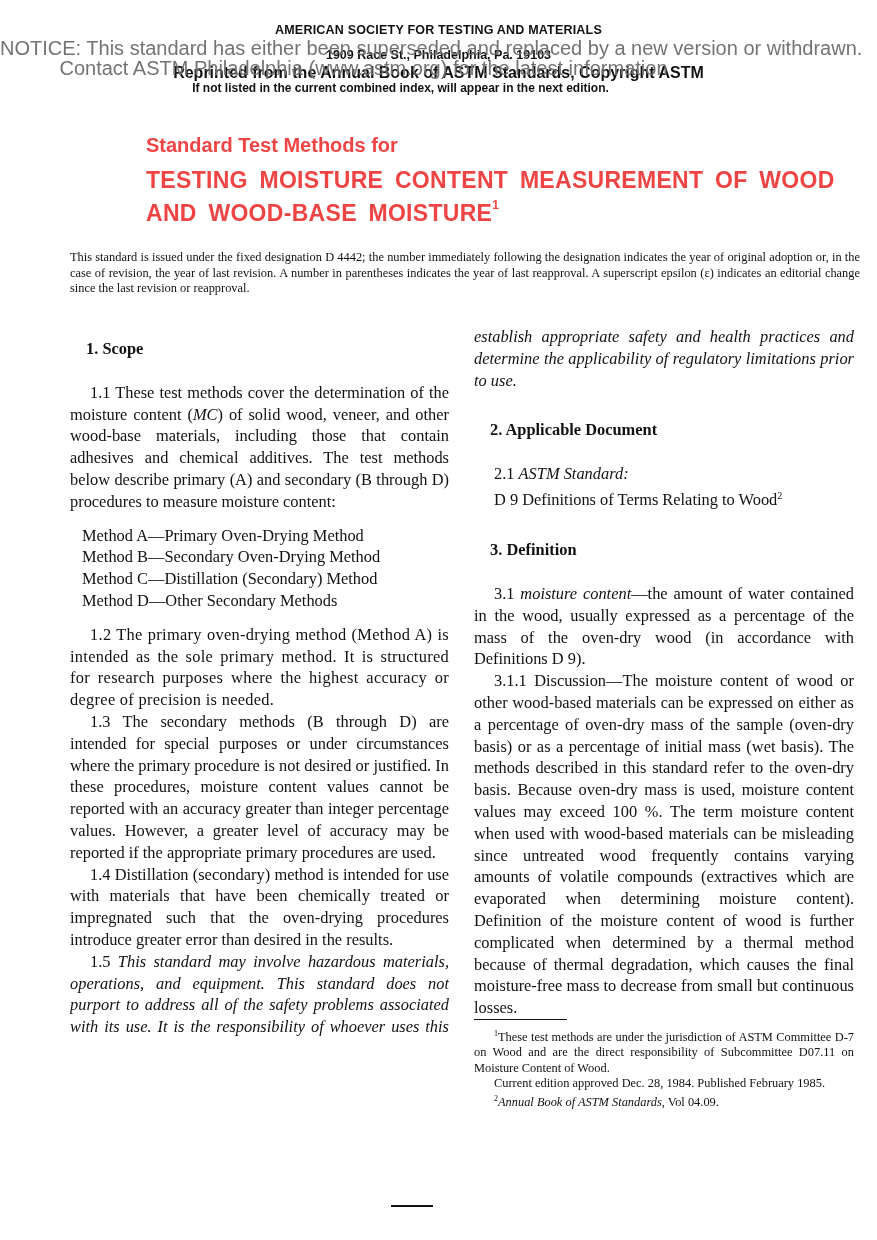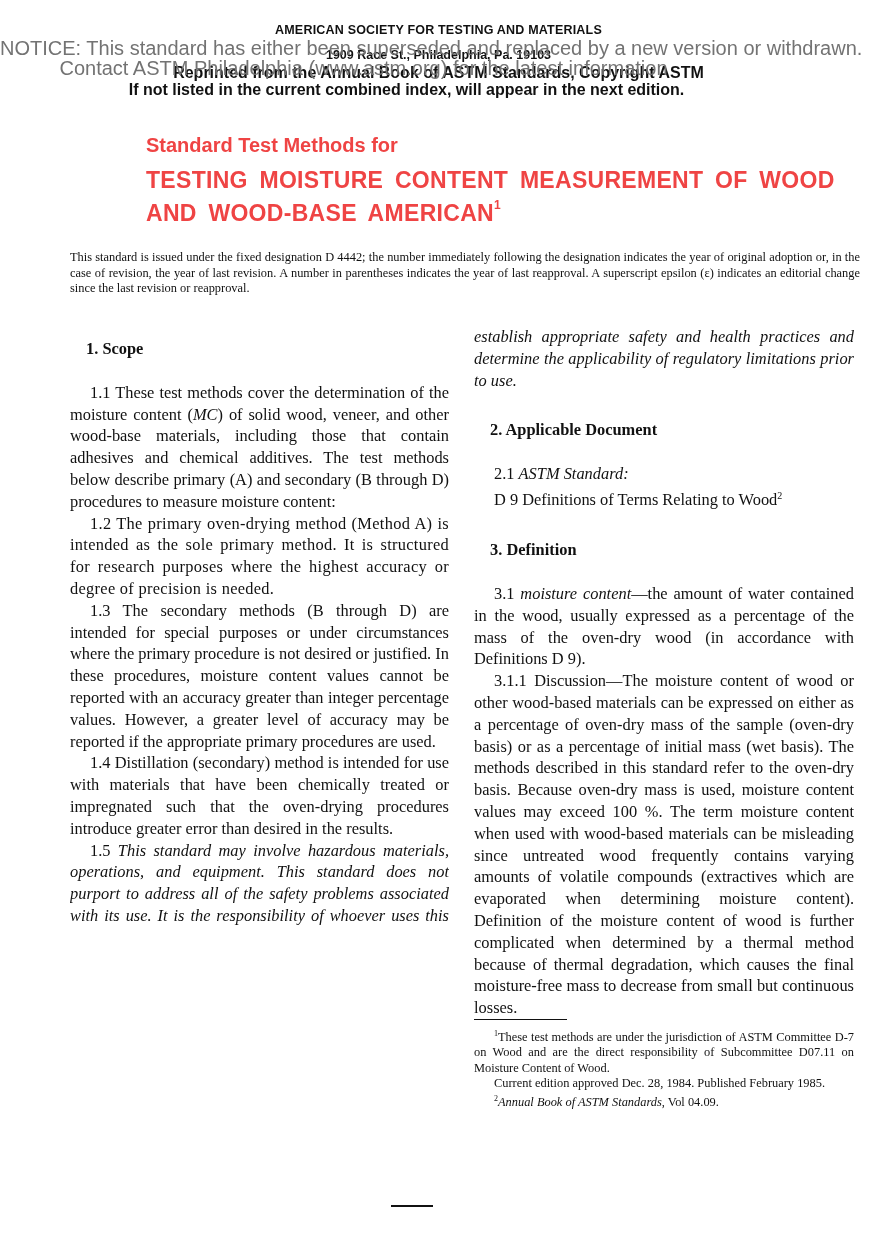--- a/index.html
+++ b/index.html
@@ -2,21 +2,21 @@
 <html><head>
 <meta charset="utf-8">
 <style>
   html, body { margin:0; padding:0; background:#ffffff; }
   body { width:877px; height:1240px; position:relative; overflow:hidden; color:#111; }
   .abs { position:absolute; }
   .hdr { font-family:"Liberation Sans", sans-serif; font-weight:bold; color:#111; text-align:center; white-space:nowrap; }
   .hdr1 { top:23px; left:0; width:877px; font-size:12.5px; letter-spacing:0.2px; }
   .hdr2 { top:48px; left:0; width:877px; font-size:12.5px; }
   .hdr3 { top:64px; left:0; width:877px; font-size:16px; }
-  .hdr4 { top:81px; left:6px; width:801px; font-size:16px; }
+  .hdr4 { top:81px; left:0; width:801px; font-size:12px; }
   .notice { font-family:"Liberation Sans", sans-serif; color:#737373; white-space:nowrap; text-align:center; left:0; width:727px; font-size:20px; }
   .notice1 { top:37px; }
   .notice2 { top:57px; }
 
   .title { font-family:"Liberation Sans", sans-serif; font-weight:bold; color:#ef4444; white-space:nowrap; }
   .t1 { left:146px; top:134px; font-size:20px; }
   .t2 { left:146px; top:167px; font-size:23px; letter-spacing:0.3px; word-spacing:5px; }
   .t3 { left:146px; top:200px; font-size:23px; letter-spacing:0.3px; word-spacing:5px; }
   .t3 sup { font-size:12px; vertical-align:top; position:relative; top:-2px; }
 
@@ -48,28 +48,34 @@
 <div class="abs hdr hdr1">AMERICAN SOCIETY FOR TESTING AND MATERIALS</div>
 <div class="abs hdr hdr2">1909 Race St., Philadelphia, Pa. 19103</div>
 <div class="abs hdr hdr3">Reprinted from the Annual Book of ASTM Standards, Copyright ASTM</div>
 <div class="abs hdr hdr4">If not listed in the current combined index, will appear in the next edition.</div>
 
 <div class="abs notice notice1">NOTICE: This standard has either been superseded and replaced by a new version or withdrawn.</div>
 <div class="abs notice notice2">Contact ASTM Philadelphia (www.astm.org) for the latest information</div>
 
 <div class="abs title t1">Standard Test Methods for</div>
 <div class="abs title t2">TESTING MOISTURE CONTENT MEASUREMENT OF WOOD</div>
-<div class="abs title t3"><span>AND WOOD-BASE AMERICAN</span><sup>1</sup></div>
+<div class="abs title t3"><span>AND WOOD-BASE MOISTURE</span><sup>1</sup></div>
 
 <div class="abs issued">This standard is issued under the fixed designation D 4442; the number immediately following the designation indicates the year of original adoption or, in the case of revision, the year of last revision. A number in parentheses indicates the year of last reapproval. A superscript epsilon (ε) indicates an editorial change since the last revision or reapproval.</div>
 
 <div class="abs col colL">
   <h3>1. Scope</h3>
   <div class="gap-sm"></div>
   <p><span>1.1 These test methods cover the determination of the moisture content (</span><i>MC</i><span>) of solid wood, veneer, and other wood-base materials, including those that contain adhesives and chemical additives. The test methods below describe primary (A) and secondary (B through D) procedures to measure moisture content:</span></p>
+  <div class="methods">
+    <div>Method A—Primary Oven-Drying Method</div>
+    <div>Method B—Secondary Oven-Drying Method</div>
+    <div>Method C—Distillation (Secondary) Method</div>
+    <div>Method D—Other Secondary Methods</div>
+  </div>
   <p class="spaced" style="letter-spacing:0.3px">1.2 The primary oven-drying method (Method A) is intended as the sole primary method. It is structured for research purposes where the highest accuracy or degree of precision is needed.</p>
   <p>1.3 The secondary methods (B through D) are intended for special purposes or under circumstances where the primary procedure is not desired or justified. In these procedures, moisture content values cannot be reported with an accuracy greater than integer percentage values. However, a greater level of accuracy may be reported if the appropriate primary procedures are used.</p>
   <p>1.4 Distillation (secondary) method is intended for use with materials that have been chemically treated or impregnated such that the oven-drying procedures introduce greater error than desired in the results.</p>
   <p style="height:88px; overflow:hidden;"><span>1.5 </span><i>This standard may involve hazardous materials, operations, and equipment. This standard does not purport to address all of the safety problems associated with its use. It is the responsibility of whoever uses this standard to consult and establish appropriate safety and health practices and determine the applicability of regulatory limitations prior to use.</i></p>
 </div>
 
 <div class="abs col colR">
   <p class="noind it">establish appropriate safety and health practices and determine the applicability of regulatory limitations prior to use.</p>
   <div class="gap"></div>
   <h3>2. Applicable Document</h3>

